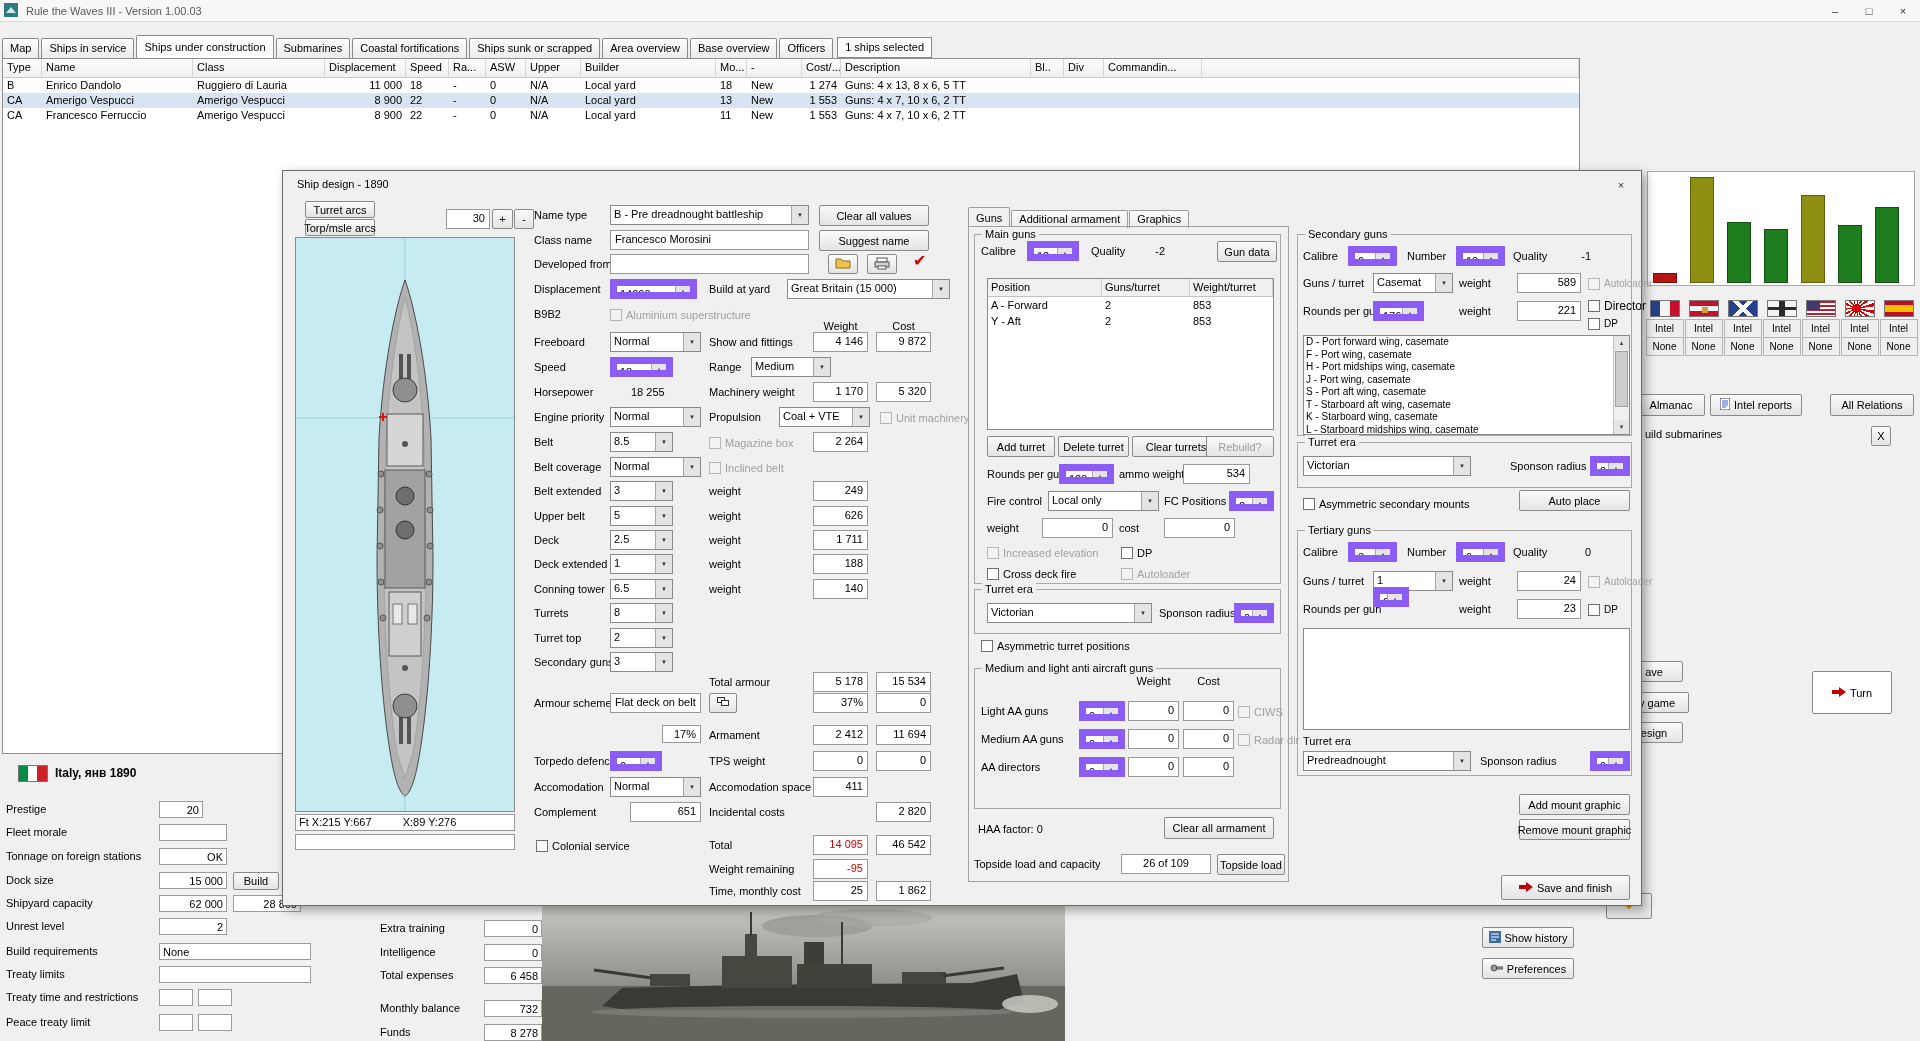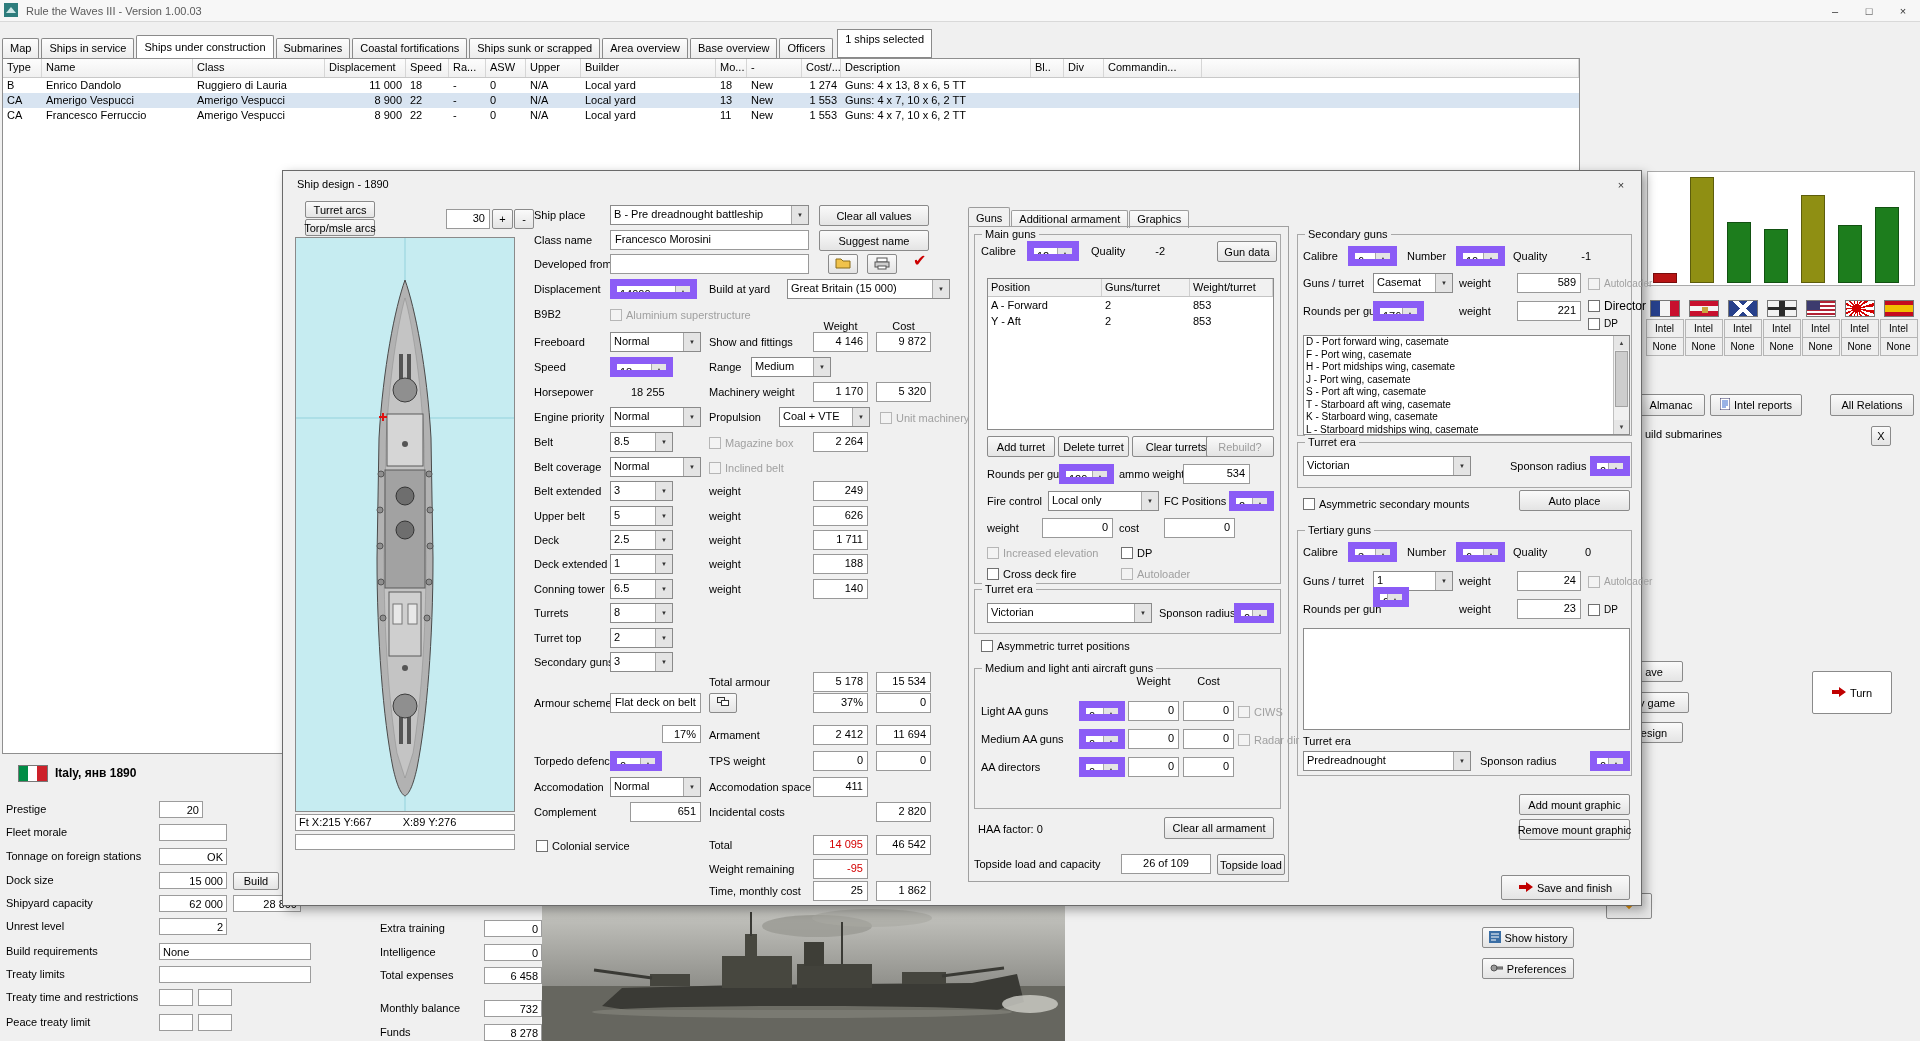--- a/index.html
+++ b/index.html
@@ -28,21 +28,21 @@
 .gt{position:absolute;top:-8px;left:7px;background:#f0f0f0;padding:0 3px;line-height:15px;white-space:nowrap}
 
 #titlebar{position:absolute;left:0;top:0;width:1920px;height:22px;background:#f7f7f7;border-bottom:1px solid #d9d9d9;display:flex;align-items:center}
 #titlebar .ttl{margin-left:8px;color:#5a5a5a}
 #titlebar .wbtns{margin-left:auto;display:flex}
 #titlebar .wb{width:34px;height:22px;display:flex;align-items:center;justify-content:center;color:#333}
 
 #navtabs{position:absolute;left:2px;top:33px;height:25px;display:flex;align-items:flex-end}
 #navtabs .t{border:1px solid #8a8a8a;border-bottom:none;border-radius:2px 2px 0 0;padding:3px 7px 4px;background:linear-gradient(#fdfdfd,#ececec);margin-right:2px;white-space:nowrap}
 #navtabs .t.on{background:#fff;padding-top:5px;padding-bottom:5px}
-#navtabs .info{border:1px solid #8a8a8a;padding:3px 7px 12px;background:#fff;margin-left:2px;white-space:nowrap}
+#navtabs .info{border:1px solid #8a8a8a;padding:3px 7px 4px;background:#fff;margin-left:2px;white-space:nowrap}
 
 #shiplist{position:absolute;left:2px;top:58px;width:1578px;height:696px;background:#fff;border:1px solid #8f8f8f;overflow:hidden}
 #ship-head{display:flex;height:19px;background:linear-gradient(#fdfdfd,#f0f0f0);border-bottom:1px solid #c8c8c8}
 #ship-head .c{flex:none;border-right:1px solid #d6d6d6;padding:2px 4px;white-space:nowrap;overflow:hidden}
 .trow{display:flex;height:15px;line-height:15px}
 .trow.sel{background:#d8e4f1}
 .trow .c{flex:none;padding:0 4px;white-space:nowrap;overflow:hidden}
 .trow .c.r{text-align:right}
 
 .crow{position:absolute;left:6px;width:370px;height:18px;line-height:17px}
@@ -439,21 +439,21 @@
       </g>
       <path d="M83 179 h8 M87 175 v8" stroke="#e01010" stroke-width="2"></path>
     </svg>
   </div>
   <div class="coordbar">
     <span>Ft X:215 Y:667</span>
     <span style="margin-left:28px">X:89 Y:276</span>
   </div>
   <div class="vb" style="left:12px;top:663px;width:220px;height:16px"></div>
 
-  <div class="lb" style="left:251px;top:34px">Ship place</div>
+  <div class="lb" style="left:251px;top:34px">Name type</div>
   <div class="dd" style="left:327px;top:34px;width:199px">
       <span class="tx">B - Pre dreadnought battleship</span>
       <span class="da">▼</span>
     </div>
   <div class="btn" style="left:536px;top:34px;width:110px;height:21px">Clear all values</div>
 
   <div class="lb" style="left:251px;top:59px">Class name</div>
   <div class="vb l" style="left:327px;top:59px;width:199px">Francesco Morosini</div>
   <div class="btn" style="left:536px;top:59px;width:110px;height:21px">Suggest name</div>
 

